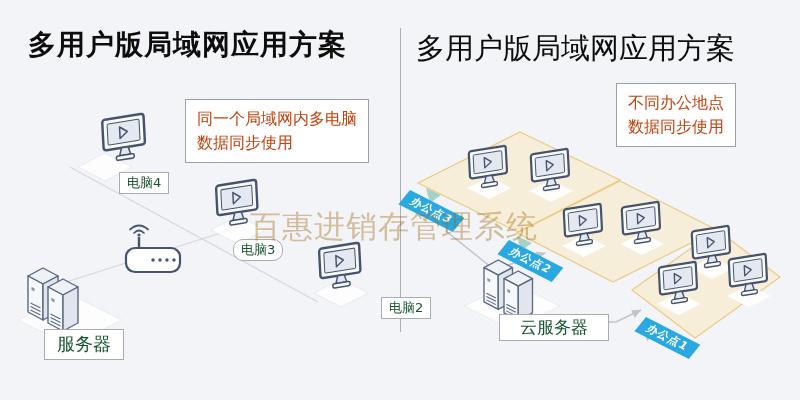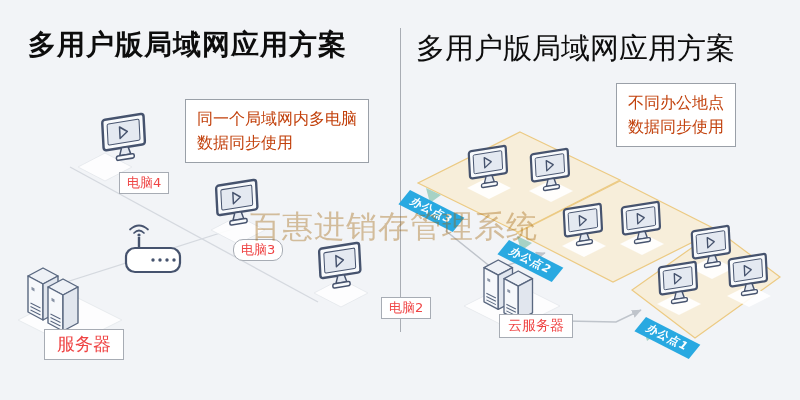--- a/index.html
+++ b/index.html
@@ -6,24 +6,24 @@
   .stage{position:relative;width:800px;height:400px;background:#f2f4f7;overflow:hidden;
          font-family:"DejaVu Sans","Liberation Sans",sans-serif;color:#111;}
   .title{position:absolute;white-space:nowrap;color:#0d0d0d;}
   .title-left{left:28px;top:26px;font-size:28px;font-weight:700;letter-spacing:1px;}
   .title-right{left:416px;top:29px;font-size:29px;font-weight:400;letter-spacing:0px;}
   .divider{position:absolute;left:400px;top:28px;width:1px;height:304px;background:#a9adb4;}
   .note{position:absolute;background:#fff;border:1px solid #9aa0a8;padding:7px 11px;
         font-size:16px;line-height:1.5;white-space:nowrap;color:#c2410c;}
   .note-left{left:185px;top:99px;}
   .note-right{left:616px;top:83px;}
-  .lbl{position:absolute;background:#fff;border:1px solid #a7acb4;color:#ef4444;
+  .lbl{position:absolute;background:#fff;border:1px solid #a7acb4;color:#14532d;
        text-align:center;font-size:13px;line-height:1.25;padding:2px 7px;white-space:nowrap;}
   .lbl-big{font-size:18px;padding:3px 12px;text-align:center;}
-  .lbl-mid{font-size:14px;padding:2px 8px;}
+  .lbl-mid{font-size:17px;padding:2px 20px;}
   .ribbon{position:absolute;background:#29a9e1;color:#fff;font-size:11px;font-weight:700;
           padding:1px 8px 2px;white-space:nowrap;letter-spacing:1px;
           transform:rotate(27deg) skewX(-12deg);transform-origin:left top;}
   .watermark{position:absolute;left:250px;top:206px;font-size:31px;letter-spacing:1px;
              color:#a16207;opacity:0.38;white-space:nowrap;z-index:30;}
   svg.diagram{position:absolute;left:0;top:0;}
 </style>
 </head>
 <body>
 

